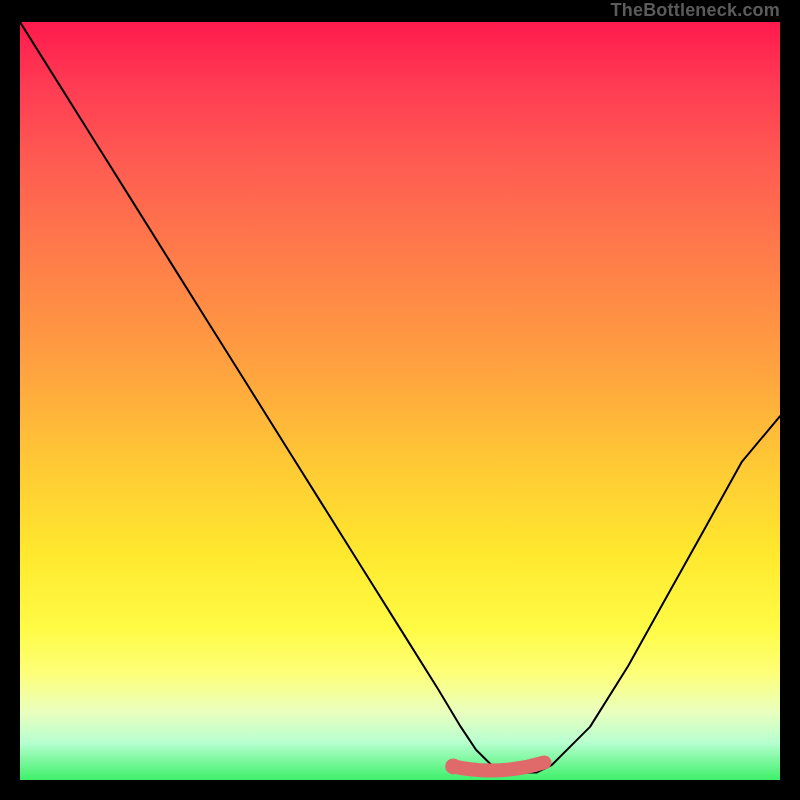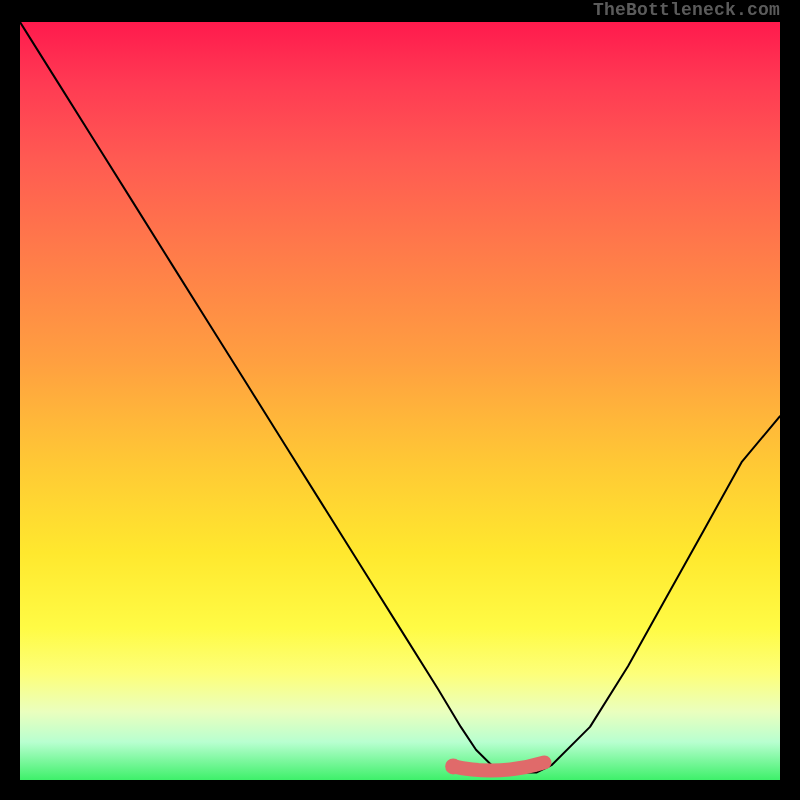--- a/index.html
+++ b/index.html
@@ -30,21 +30,21 @@
       #fdff7a 86%,
       #eaffbe 91%,
       #b8ffd0 95%,
       #3ef06a 100%);
   }
   .watermark {
     position: absolute;
     top: 0;
     right: 0;
     height: 22px;
-    font-family: Liberation Mono, monospace;
+    font-family: Liberation Sans, sans-serif;
     font-size: 18px;
     font-weight: 600;
     color: #5b5b5b;
     letter-spacing: 0.2px;
   }
   svg.curve {
     position: absolute;
     left: 0;
     top: 0;
     width: 760px;

